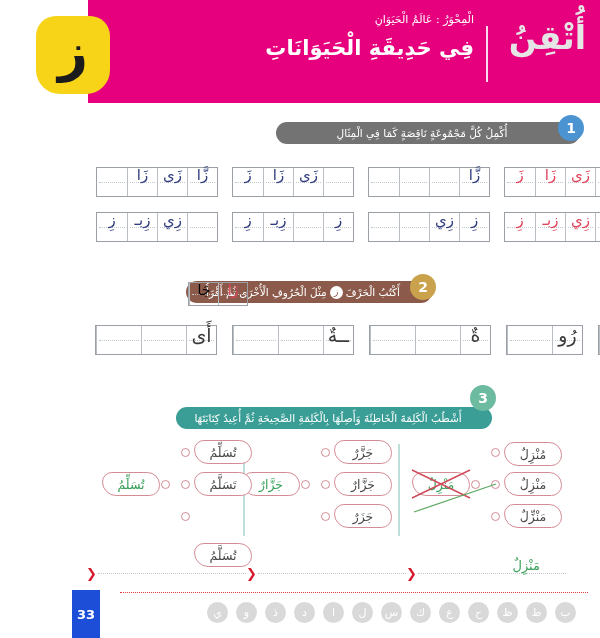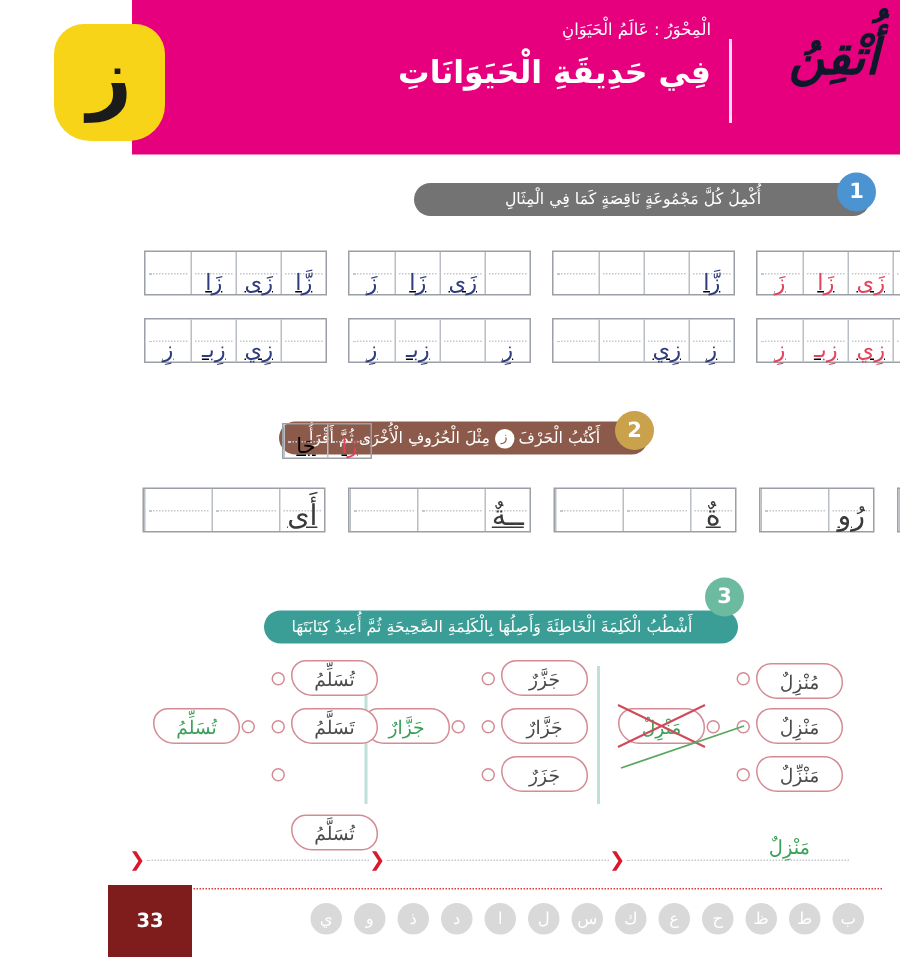--- a/index.html
+++ b/index.html
@@ -12,22 +12,22 @@
   }
   .page { position: relative; width: 600px; height: 638px; background: #fff; }
 
   
   .header {
     position: absolute; left: 88px; top: 0; width: 512px; height: 103px;
     background: #e6007e; border-bottom-left-radius: 0;
   }
   .header-title {
     position: absolute; right: 14px; top: 20px;
-    color: #0f172a; font-size: 33px; font-weight: bold;
-    letter-spacing: 0px; line-height: 1.1; direction: rtl; font-style: italic;
+    color: #e5e5e5; font-size: 33px; font-weight: bold;
+    letter-spacing: 0px; line-height: 1.1; direction: rtl;
   }
   .header-divider {
     position: absolute; right: 112px; top: 26px;
     width: 2px; height: 56px; background: #ffffff; opacity: .85;
   }
   .header-axis {
     position: absolute; right: 126px; top: 13px;
     color: #ffffff; font-size: 11px; direction: rtl; white-space: nowrap;
   }
   .header-sub {
@@ -75,22 +75,22 @@
     background: #ffffff; color: #8c5a4a; font-size: 9px;
     margin: 0 3px; vertical-align: middle; line-height: 1;
   }
 
   
   .grid-row { position: absolute; display: flex; direction: rtl; gap: 14px; }
   .grp { display: flex; direction: rtl; border: 1px solid #9aa0a6; height: 30px; }
   .cell {
     width: 30px; position: relative;
     border-left: 1px solid #b9bec4;
-    display: flex; align-items: flex-end; justify-content: center;
-    font-size: 15px; line-height: 1; text-decoration: underline;
+    display: flex; align-items: flex-start; justify-content: center;
+    font-size: 15px; line-height: 1;
   }
   .grp .cell:last-child { border-left: none; }
   .cell::before {
     content: ""; position: absolute; left: 2px; right: 2px; top: 50%;
     border-top: 1px dotted #c3c8cd;
   }
   .cell span { position: relative; z-index: 2; }
   .ink-red { color: #e2445c; }
   .ink-blue { color: #2f3c7e; }
   .cell.blank span { visibility: hidden; }
@@ -140,22 +140,22 @@
     color: #3aa05a; font-size: 13px; direction: rtl;
   }
 
   
   .footer { position: absolute; left: 0; bottom: 0; width: 600px; height: 48px; }
   .footer-dots {
     position: absolute; left: 120px; top: 2px; width: 468px;
     border-top: 1.6px dotted #e03a3a;
   }
   .pagebox {
-    position: absolute; left: 72px; top: 0; width: 56px; height: 48px;
-    background: #7f1d1d; display: flex; align-items: center; justify-content: center;
+    position: absolute; left: 72px; top: 0; width: 28px; height: 48px;
+    background: #1d4ed8; display: flex; align-items: center; justify-content: center;
   }
   .pagebox span { color: #ffffff; font-size: 13px; font-weight: bold; }
   .footer-letters {
     position: absolute; left: 126px; top: 12px; width: 450px;
     display: flex; direction: rtl; justify-content: flex-start; gap: 8px;
   }
   .fl {
     width: 21px; height: 21px; border-radius: 50%;
     background: #d9d9d9; color: #ffffff;
     display: flex; align-items: center; justify-content: center;

